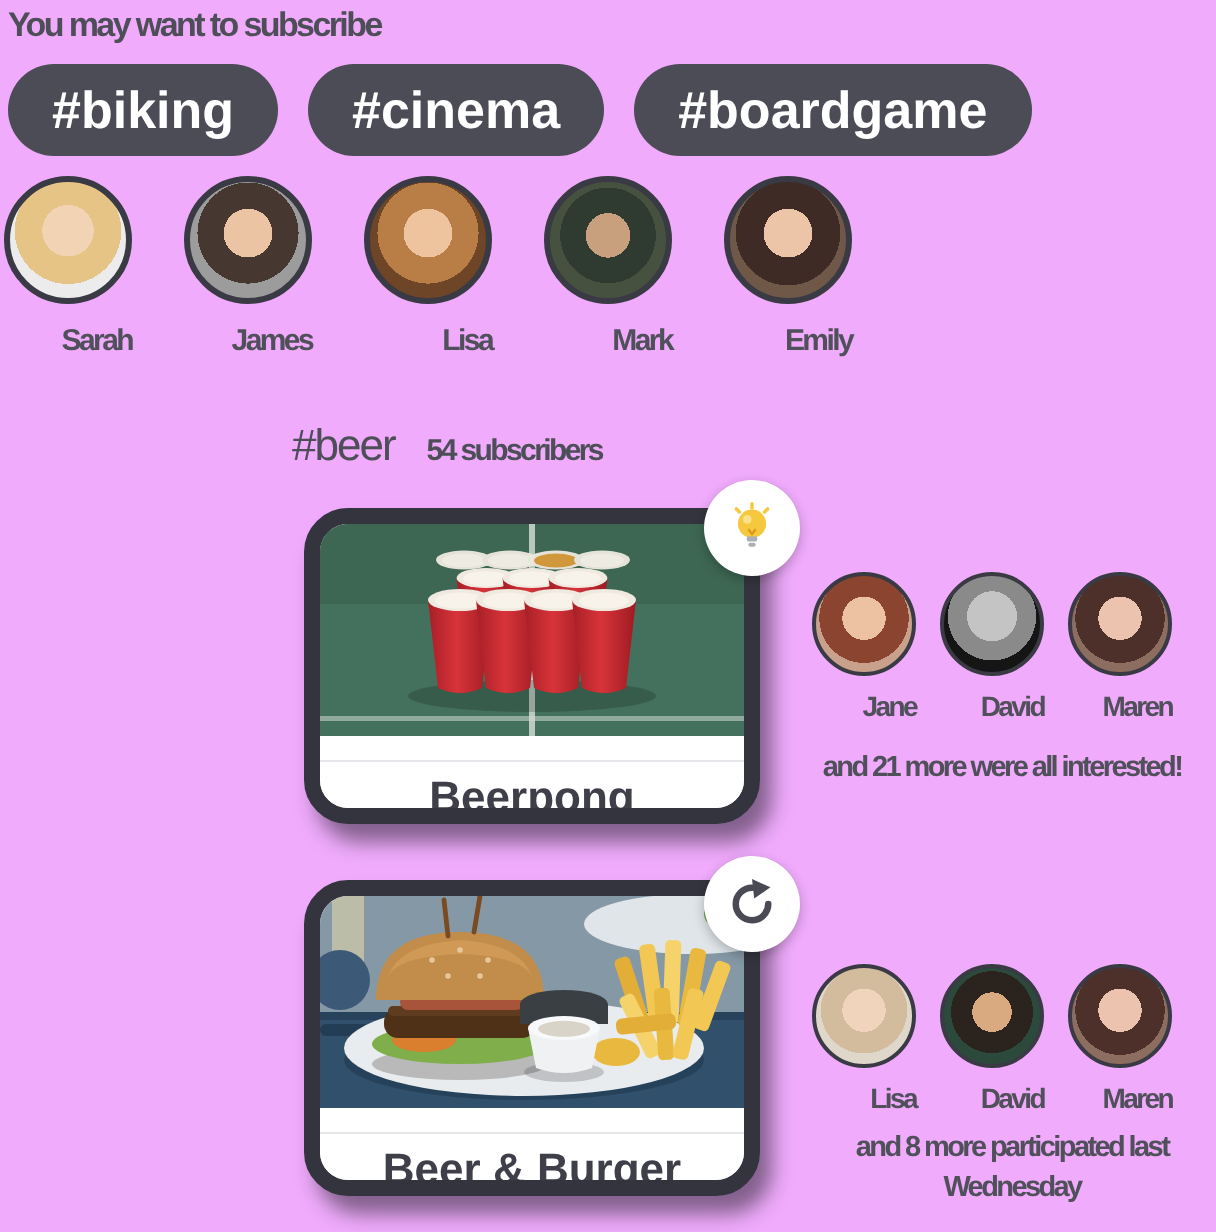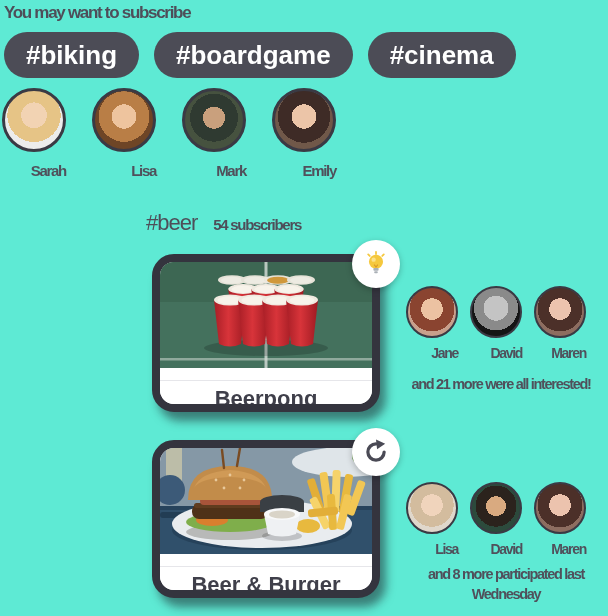--- a/index.html
+++ b/index.html
@@ -1,18 +1,18 @@
 <!DOCTYPE html>
 <html><head>
 <meta charset="utf-8">
 <style>
   * { margin:0; padding:0; box-sizing:border-box; }
   html,body { background:#ffffff; }
   .screen {
-    position:relative; width:608px; height:616px; background:#5eead4;
+    position:relative; width:608px; height:616px; background:#f0abfc;
     font-family:"Liberation Sans", sans-serif; overflow:hidden; color:#4e4e59;
   }
   .squish { letter-spacing:-1.3px; }
 
   
   .title { position:absolute; left:4px; top:3px; font-size:17px; font-weight:700; color:#4e4e59; }
 
   
   .tags { position:absolute; left:4px; top:32px; display:flex; gap:15px; }
   .pill {
@@ -79,28 +79,32 @@
 </style>
 </head>
 <body>
 
 <div class="screen">
 
   <div class="title squish">You may want to subscribe</div>
 
   <div class="tags">
     <button class="pill">#biking</button>
+    <button class="pill">#cinema</button>
     <button class="pill">#boardgame</button>
-    <button class="pill">#cinema</button>
   </div>
 
   <div class="people-row top">
     <div class="person">
       <div class="avatar" style="background: radial-gradient(circle at 50% 42%, #f2d3b3 0 29%, #e6c486 29% 60%, #ececec 60%);"></div>
       <div class="person-name squish">Sarah</div>
+    </div>
+    <div class="person">
+      <div class="avatar" style="background: radial-gradient(circle at 50% 44%, #eac4a3 0 28%, #463830 28% 58%, #9c9c9c 58%);"></div>
+      <div class="person-name squish">James</div>
     </div>
     <div class="person">
       <div class="avatar" style="background: radial-gradient(circle at 50% 44%, #eec49e 0 28%, #b97e46 28% 58%, #6e4526 58%);"></div>
       <div class="person-name squish">Lisa</div>
     </div>
     <div class="person">
       <div class="avatar" style="background: radial-gradient(circle at 50% 46%, #c9a07d 0 26%, #2f3a31 26% 56%, #46523f 56%);"></div>
       <div class="person-name squish">Mark</div>
     </div>
     <div class="person">

